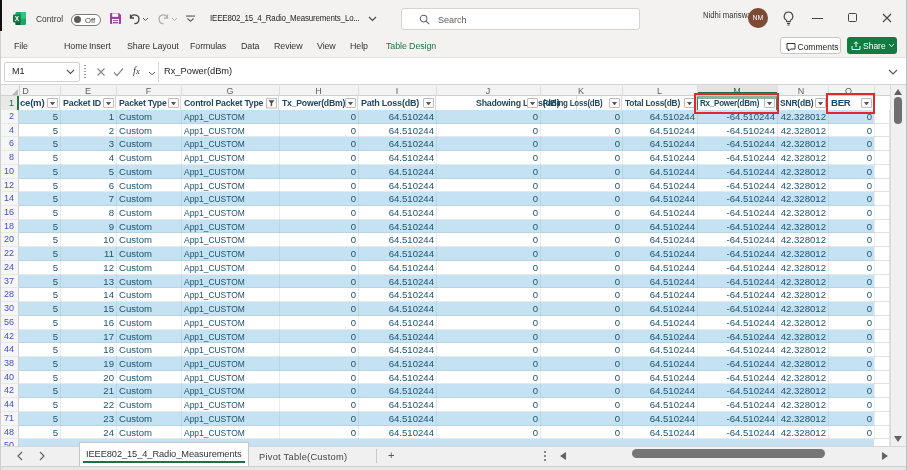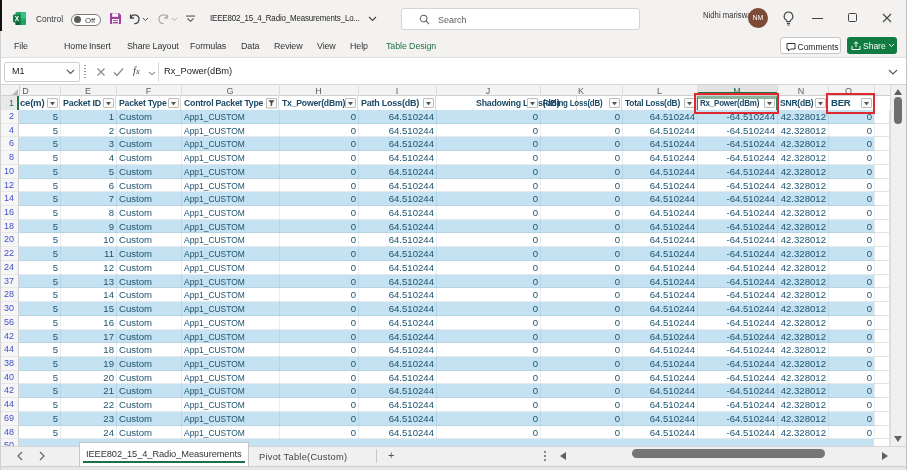--- a/index.html
+++ b/index.html
@@ -867,21 +867,21 @@
 <div style="position:absolute;left:260px;top:0;width:1px;height:100%;background:rgba(130,155,170,0.18);"></div>
 <div style="position:absolute;left:339px;top:0;width:1px;height:100%;background:rgba(130,155,170,0.18);"></div>
 <div style="position:absolute;left:417px;top:0;width:1px;height:100%;background:rgba(130,155,170,0.18);"></div>
 <div style="position:absolute;left:521px;top:0;width:1px;height:100%;background:rgba(130,155,170,0.18);"></div>
 <div style="position:absolute;left:603px;top:0;width:1px;height:100%;background:rgba(130,155,170,0.18);"></div>
 <div style="position:absolute;left:678px;top:0;width:1px;height:100%;background:rgba(130,155,170,0.18);"></div>
 <div style="position:absolute;left:758px;top:0;width:1px;height:100%;background:rgba(130,155,170,0.18);"></div>
 <div style="position:absolute;left:809px;top:0;width:1px;height:100%;background:rgba(130,155,170,0.18);"></div>
 <div style="position:absolute;left:855px;top:0;width:1px;height:100%;background:rgba(130,155,170,0.18);"></div>
 </div>
-<div class="rownum" style="top:411.84px;height:13.72px;line-height:13.72px;">69</div>
+<div class="rownum" style="top:411.84px;height:13.72px;line-height:13.72px;">71</div>
 <div class="drow" style="top:411.84px;height:13.72px;">
 <div style="position:absolute;left:0;top:0;width:855px;height:100%;background:#c4e2f1;border-bottom:1px solid rgba(140,160,175,0.22);"></div>
 <div style="position:absolute;left:855px;top:0;width:16px;height:100%;background:#fff;border-bottom:1px solid #e2e2e2;border-right:1px solid #e2e2e2;"></div>
 <div class="dcell" style="left:0px;width:39px;text-align:right;">5</div>
 <div class="dcell" style="left:41px;width:54px;text-align:right;">23</div>
 <div class="dcell" style="left:100px;width:62px;text-align:left;">Custom</div>
 <div class="dcell" style="left:165px;width:95px;text-align:left;"><span style="display:inline-block;transform:scaleX(0.88);transform-origin:left center;">App1_CUSTOM</span></div>
 <div class="dcell" style="left:260px;width:77px;text-align:right;">0</div>
 <div class="dcell" style="left:339px;width:76px;text-align:right;">64.510244</div>
 <div class="dcell" style="left:417px;width:102px;text-align:right;">0</div>

